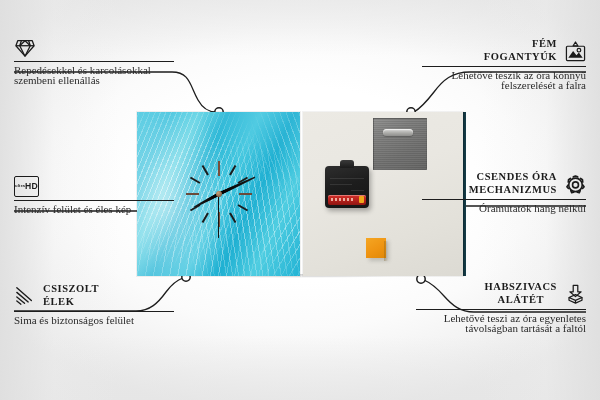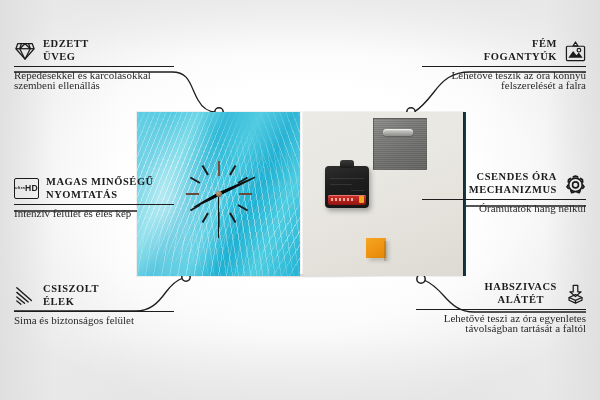--- a/index.html
+++ b/index.html
@@ -299,38 +299,30 @@
         <svg width="22" height="20" viewBox="0 0 24 22">
           <g fill="none" stroke="#1b1b1b" stroke-width="1.4" stroke-linejoin="round">
             <path d="M4,3 H20 L22,8.5 L12,20 L2,8.5 Z"></path>
             <path d="M2,8.5 H22"></path>
               <path d="M8,3 L6.2,8.5 L12,20"></path>
               <path d="M16,3 L17.8,8.5 L12,20"></path>
             <path d="M6.2,8.5 L12,3 L17.8,8.5"></path>
           </g>
         </svg>
       </span>
-      <span>
-        <span class="ttl" style="display:block">EDZETT</span>
-        <span class="ttl" style="display:block">ÜVEG</span>
-      </span>
     </div>
     <div class="rule"></div>
     <div class="desc">Repedésekkel és karcolásokkal szembeni ellenállás</div>
   </div>
 
   <div class="callout left" id="c-print">
     <div class="head">
       <span class="ico hdbox">
         <span class="u">ultra</span>
         <span class="h">HD</span>
-      </span>
-      <span>
-        <span class="ttl" style="display:block">MAGAS MINŐSÉGŰ</span>
-        <span class="ttl" style="display:block">NYOMTATÁS</span>
       </span>
     </div>
     <div class="rule"></div>
     <div class="desc">Intenzív felület és éles kép</div>
   </div>
 
   <div class="callout left" id="c-edge">
     <div class="head">
       <span class="ico">
         <svg width="22" height="20" viewBox="0 0 24 22">

